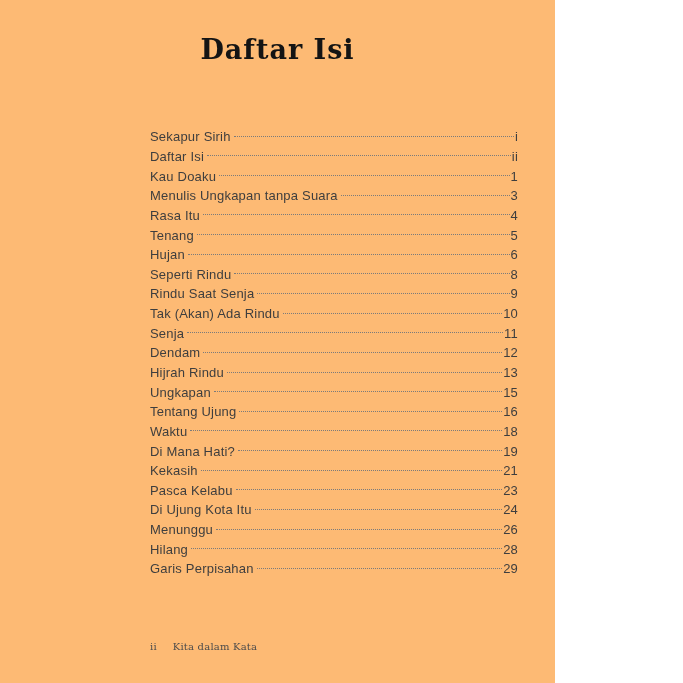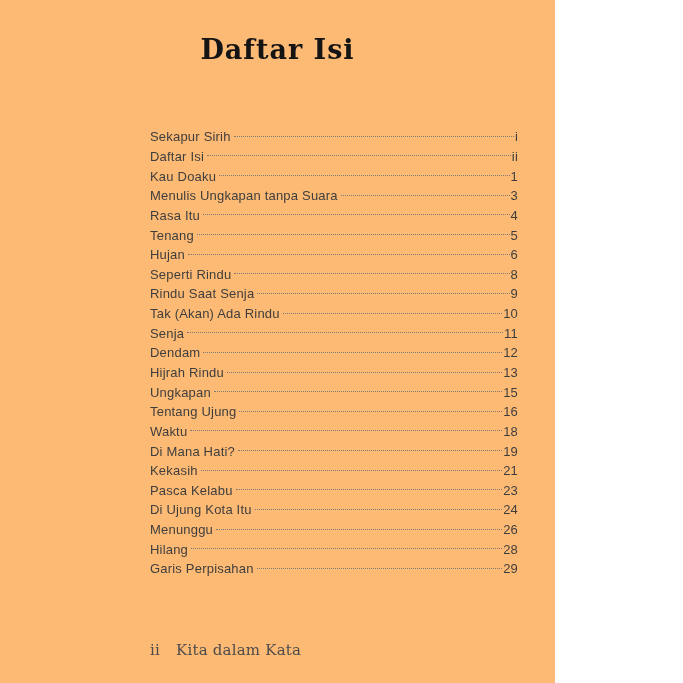--- a/index.html
+++ b/index.html
@@ -53,21 +53,21 @@
   }
   .toc-page {
     white-space: nowrap;
     flex: 0 0 auto;
   }
   .footer {
     position: absolute;
     top: 641px;
     left: 150px;
     font-family: "DejaVu Serif", serif;
-    font-size: 15px;
+    font-size: 10px;
     color: #4b4b4b;
     letter-spacing: 0.2px;
   }
   .footer .folio {
     display: inline-block;
     margin-right: 16px;
   }
 </style>
 </head>
 <body>

